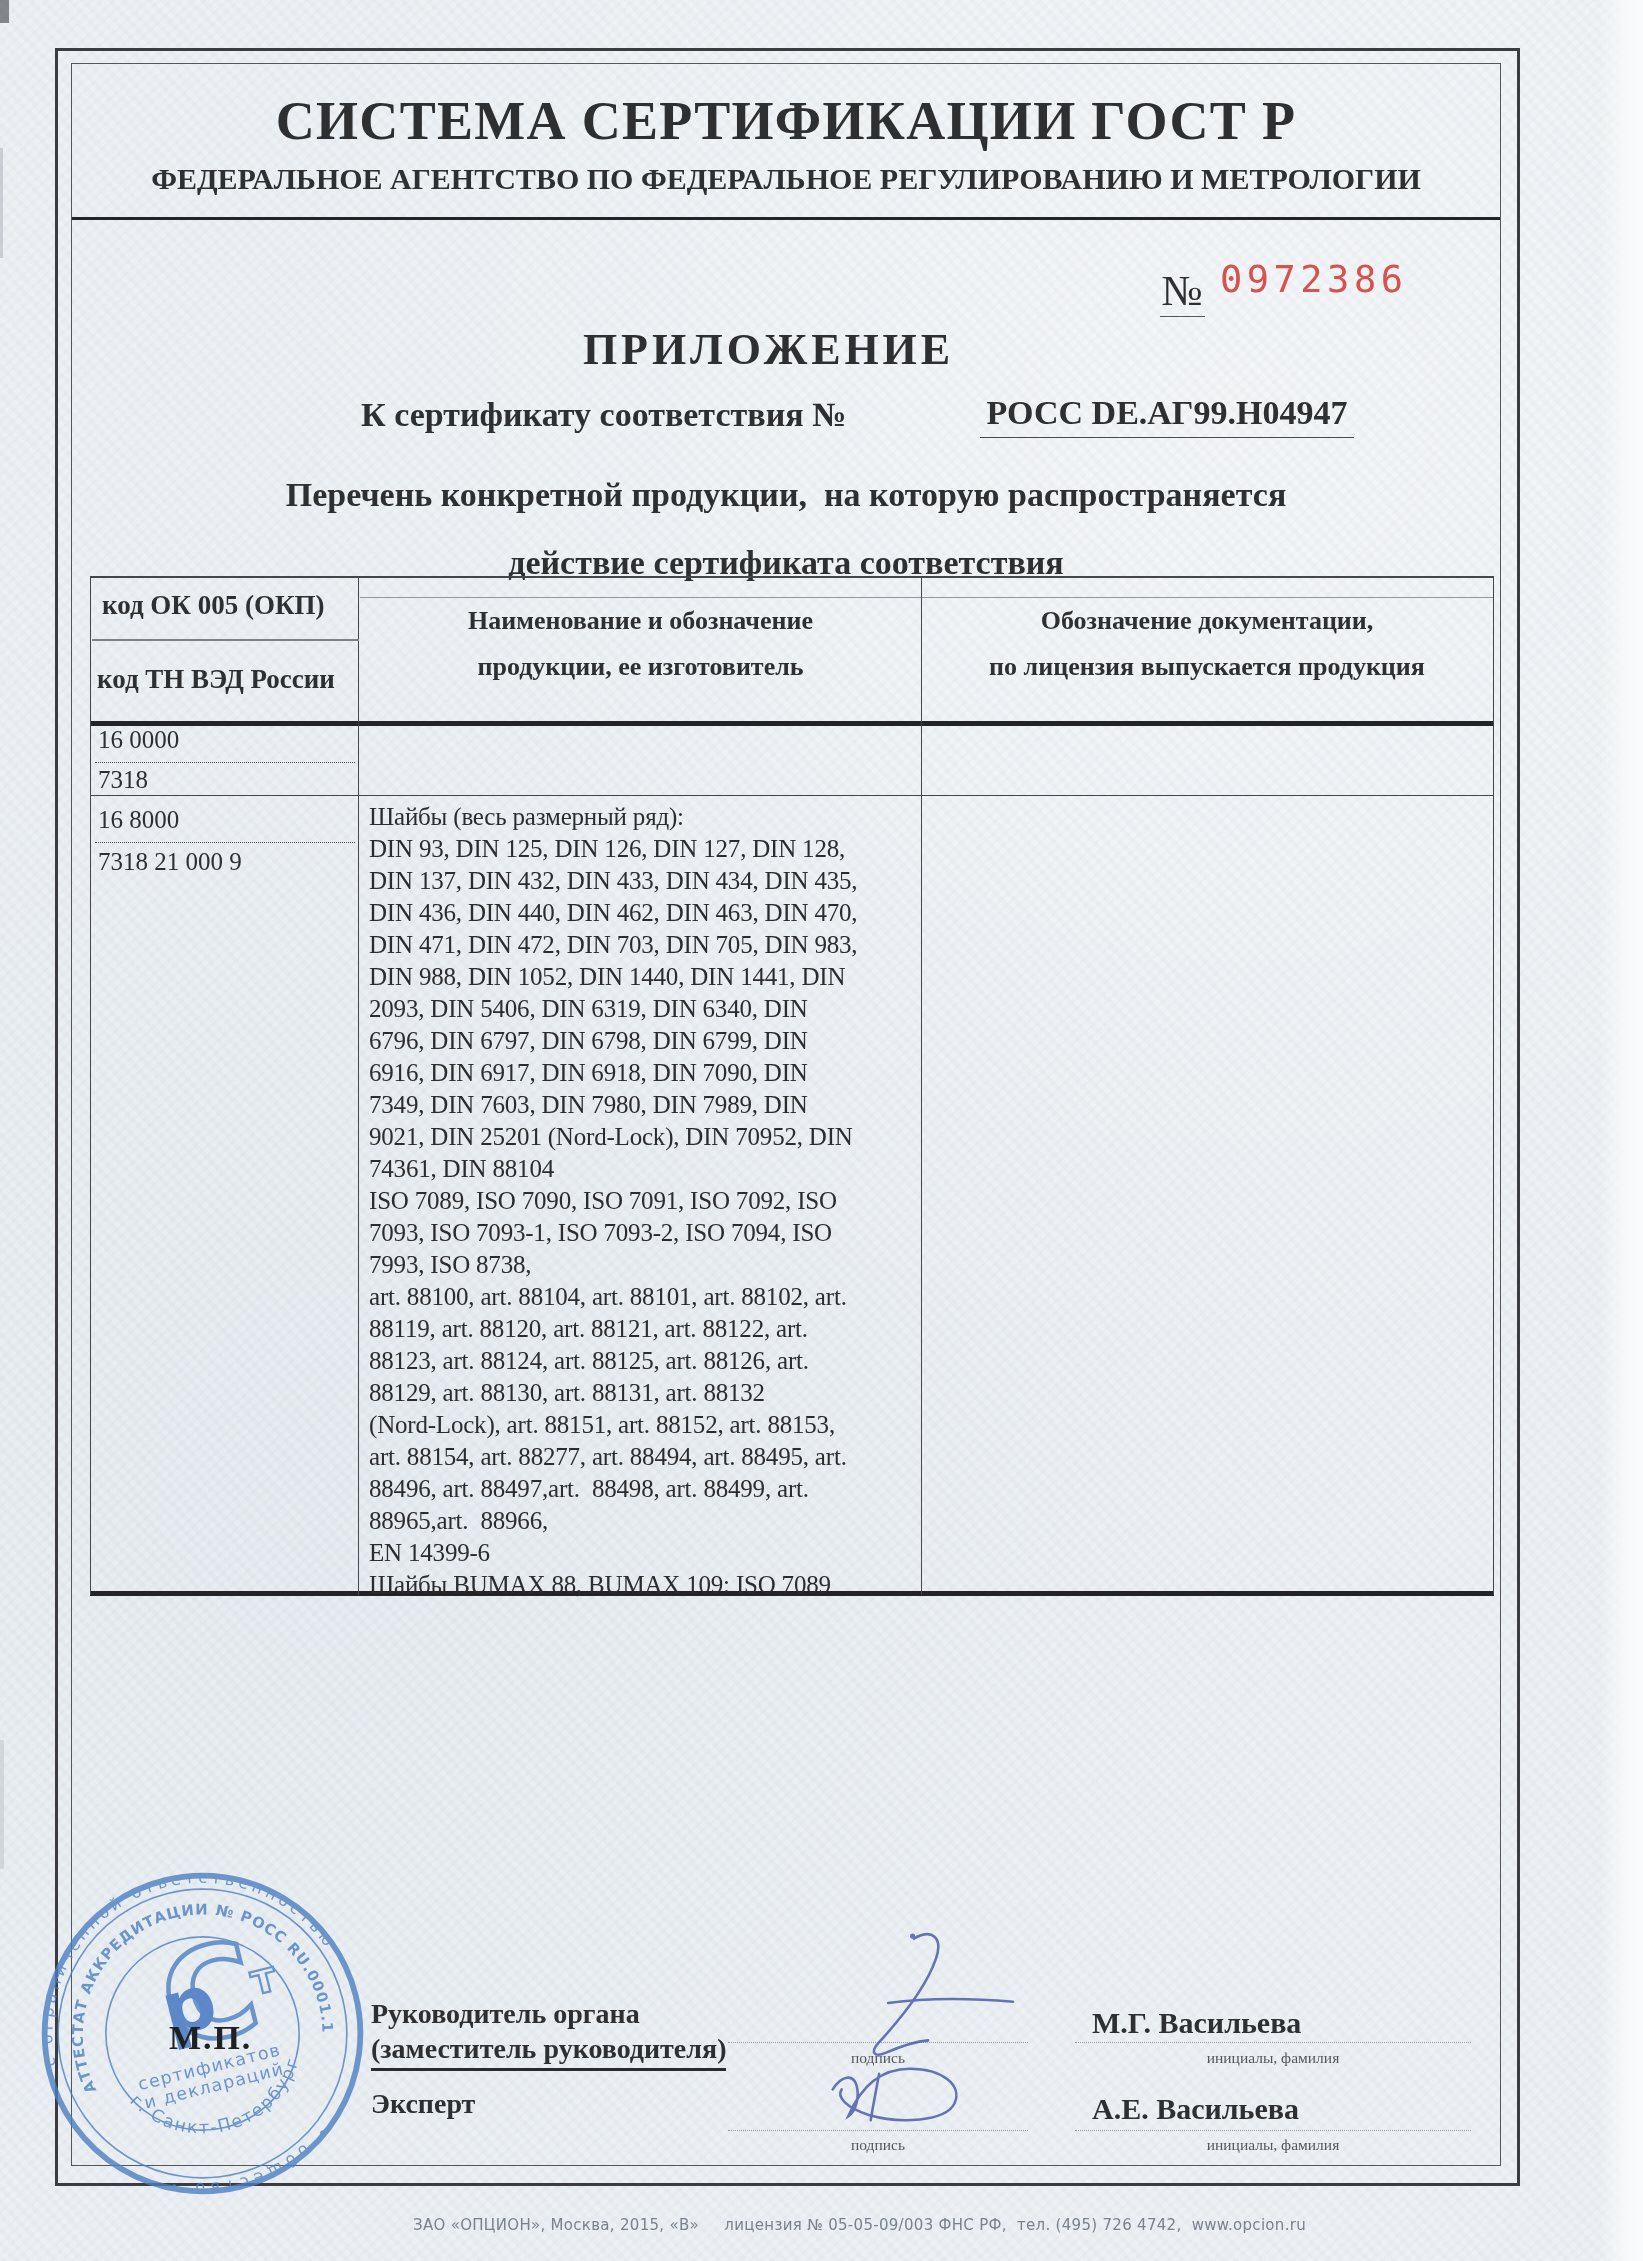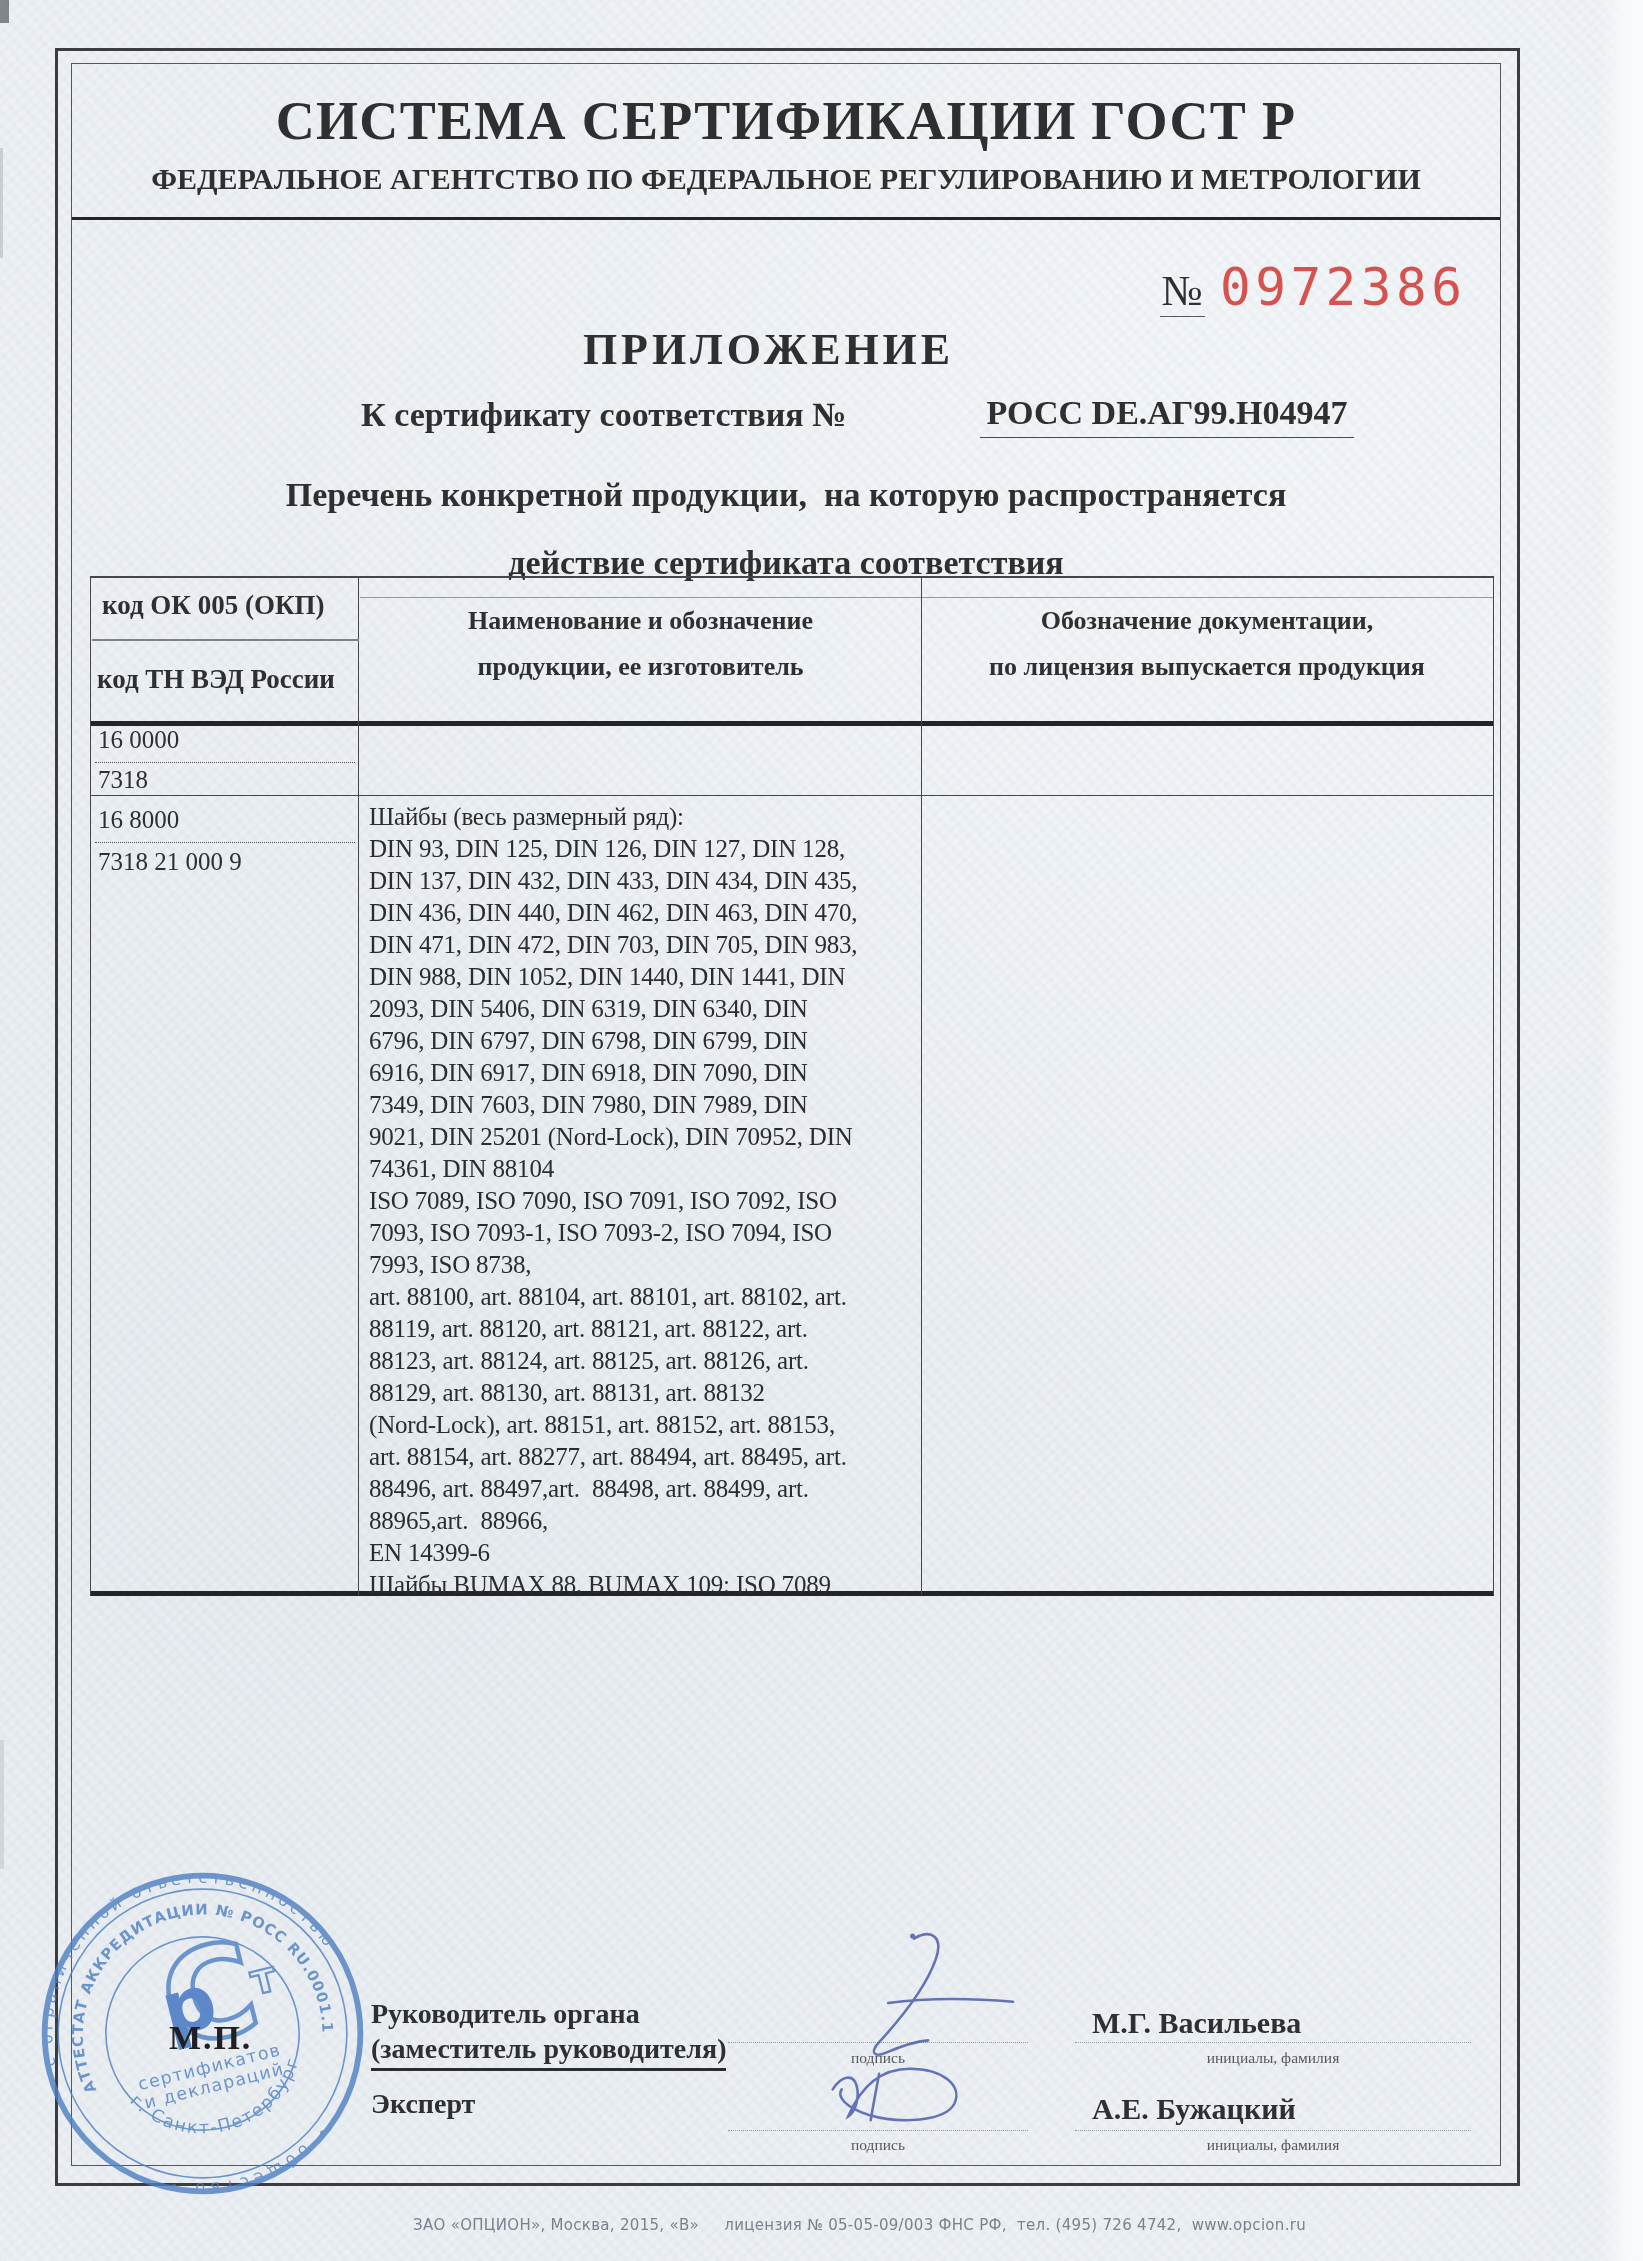--- a/index.html
+++ b/index.html
@@ -38,21 +38,21 @@
   <div class="abs" style="left:0;top:1740px;width:3.9px;height:129px;background:#c2c8ce;opacity:.6;"></div>
 
   <div class="abs" style="left:55px;top:48px;width:1459px;height:2132px;border:3.2px solid #3b3c3f;"></div>
   <div class="abs" style="left:71px;top:63px;width:1428px;height:2101px;border:1.3px solid #56575b;"></div>
 
   <div class="abs ser b ctr" style="left:72px;top:90px;width:1428px;font-size:54px;letter-spacing:1.3px;">СИСТЕМА СЕРТИФИКАЦИИ ГОСТ Р</div>
   <div class="abs ser b ctr" style="left:72px;top:162px;width:1428px;font-size:30px;">ФЕДЕРАЛЬНОЕ АГЕНТСТВО ПО ФЕДЕРАЛЬНОЕ РЕГУЛИРОВАНИЮ И МЕТРОЛОГИИ</div>
   <div class="abs thick" style="left:72px;top:217px;width:1428px;height:3.2px;"></div>
 
   <div class="abs ser" style="left:1160px;top:266px;font-size:43px;border-bottom:1.9px solid #55575c;padding:0 2.6px 1.3px 1.3px;">№</div>
-  <div class="abs" style="left:1220px;top:258px;font-size:51px;font-family:'DejaVu Sans Mono',monospace;color:#d5524e;letter-spacing:4.5px;">0972386</div>
+  <div class="abs" style="left:1220px;top:258px;font-size:37px;font-family:'DejaVu Sans Mono',monospace;color:#d5524e;letter-spacing:4.5px;">0972386</div>
 
   <div class="abs ser b" style="left:583px;top:324px;font-size:44px;letter-spacing:3.9px;">ПРИЛОЖЕНИЕ</div>
 
   <div class="abs ser b" style="left:361px;top:396px;font-size:34px;">К сертификату соответствия №</div>
   <div class="abs ser b ctr" style="left:980px;top:394px;width:374px;font-size:34px;border-bottom:1.3px solid #4a4b4e;padding-bottom:5.2px;">РОСС DE.АГ99.Н04947</div>
 
   <div class="abs ser b ctr pre" style="left:72px;top:476px;width:1428px;font-size:34px;">Перечень конкретной продукции,  на которую распространяется</div>
   <div class="abs ser b ctr" style="left:72px;top:544px;width:1428px;font-size:34px;">действие сертификата соответствия</div>
 
   <div class="abs line" style="left:90px;top:576px;width:1404px;height:1.9px;"></div>
@@ -148,21 +148,21 @@
   <div class="abs ser b" style="left:371px;top:2088px;font-size:28px;">Эксперт</div>
 
   <div class="abs dotline" style="left:728px;top:2042px;width:300px;"></div>
   <div class="abs ser ctr cap" style="left:728px;top:2049px;width:300px;">подпись</div>
   <div class="abs dotline" style="left:728px;top:2130px;width:300px;"></div>
   <div class="abs ser ctr cap" style="left:728px;top:2136px;width:300px;">подпись</div>
 
   <div class="abs ser" style="left:1092px;top:2006px;font-size:30px;font-weight:600;">М.Г. Васильева</div>
   <div class="abs dotline" style="left:1075px;top:2042px;width:396px;"></div>
   <div class="abs ser ctr cap" style="left:1075px;top:2049px;width:396px;">инициалы, фамилия</div>
-  <div class="abs ser" style="left:1092px;top:2092px;font-size:30px;font-weight:600;">А.Е. Бужацкий</div>
+  <div class="abs ser" style="left:1092px;top:2092px;font-size:30px;font-weight:600;">А.Е. Васильева</div>
   <div class="abs dotline" style="left:1075px;top:2130px;width:396px;"></div>
   <div class="abs ser ctr cap" style="left:1075px;top:2136px;width:396px;">инициалы, фамилия</div>
 
   <svg class="abs" style="left:709px;top:1856px;" width="451" height="303" viewBox="0 0 700 470">
     <g fill="none" stroke="#3f51a3" stroke-width="4" stroke-linecap="round" opacity="0.78">
       <path d="M 318 128 C 346 112, 364 126, 352 160 C 336 206, 298 252, 263 290 C 250 305, 256 313, 275 305 C 296 296, 318 288, 340 286"></path>
       <path d="M 278 228 C 330 221, 390 219, 472 226"></path>
       <circle cx="316" cy="124" r="4" fill="#3f51a3" stroke="none"></circle>
       <path d="M 192 362 C 206 340, 224 338, 229 356 C 234 374, 228 396, 216 404 C 238 352, 272 330, 312 330 C 362 330, 394 356, 381 384 C 367 412, 296 416, 248 402 C 212 390, 198 374, 206 362"></path>
       <path d="M 264 338 C 259 366, 254 390, 251 410"></path>

